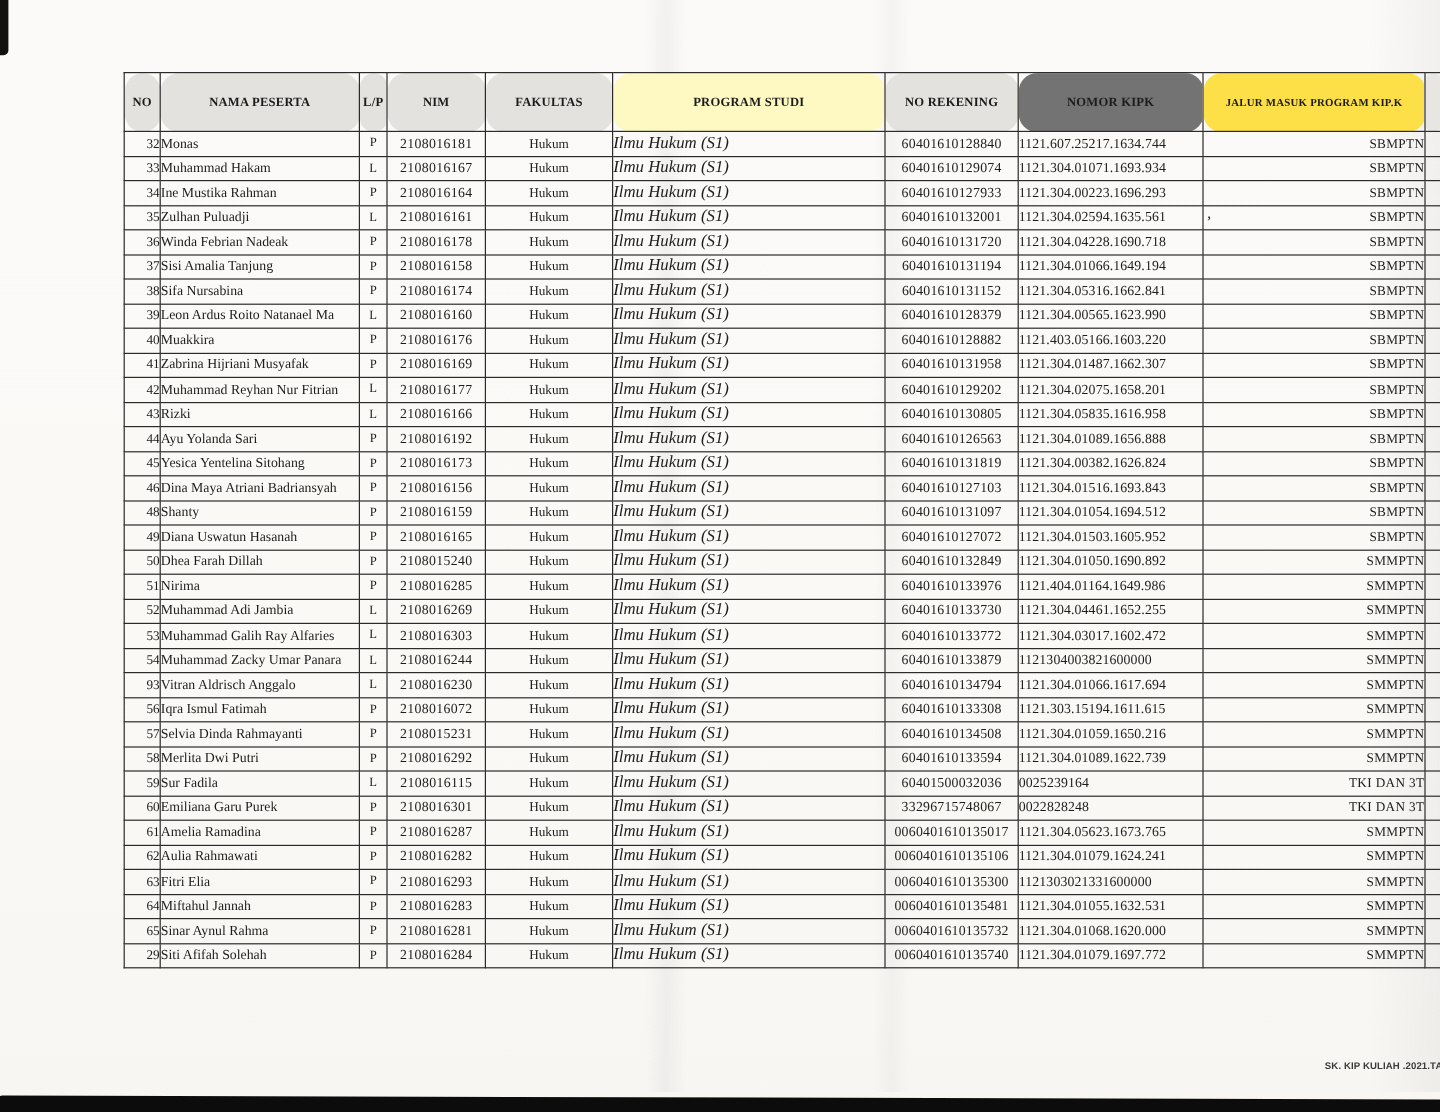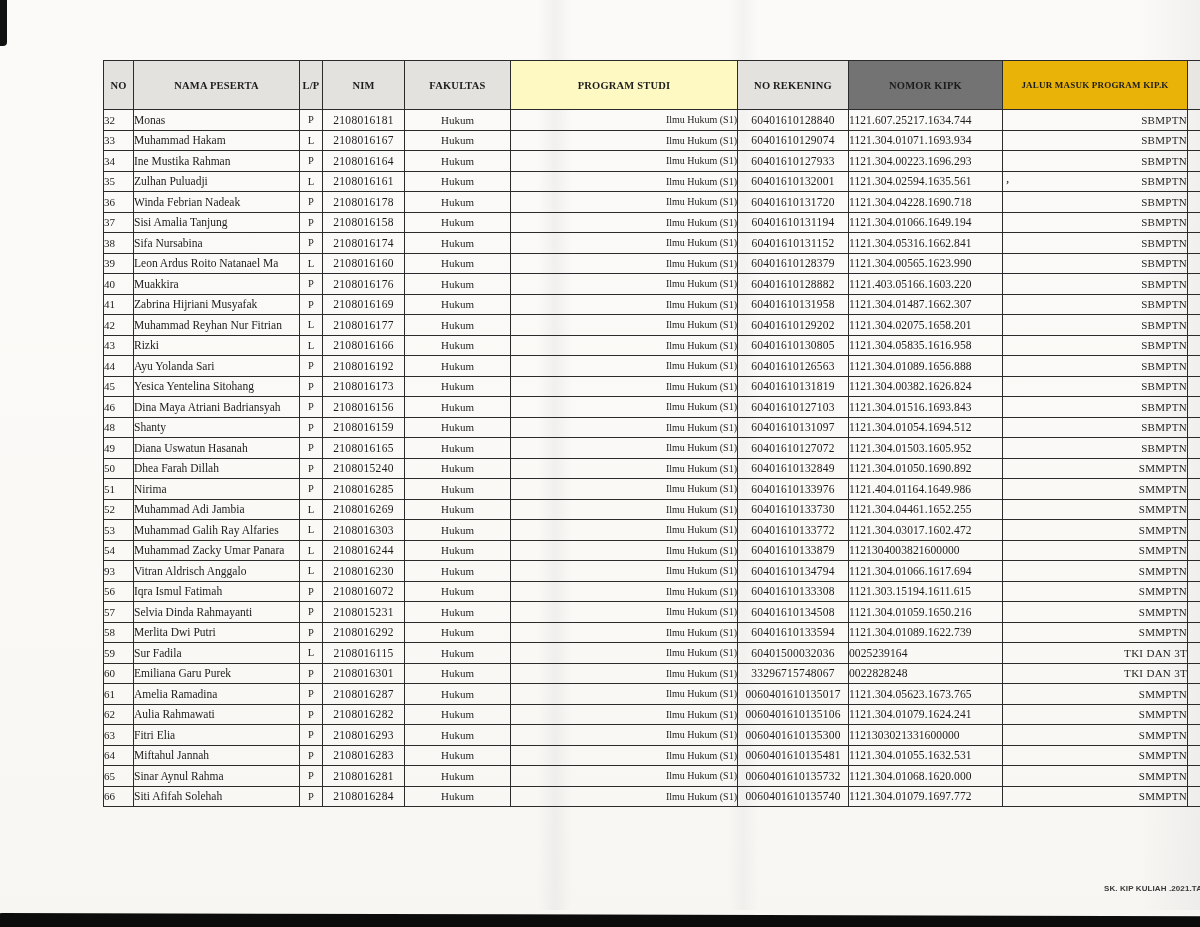--- a/index.html
+++ b/index.html
@@ -64,34 +64,35 @@
   table.roster { border: 1.5px solid #222; }
   thead th {
     height: 48px;
     background: #e4e2de;
     font-weight: bold;
     font-size: 10.5px;
     text-align: center;
     vertical-align: middle;
     letter-spacing: 0.2px;
     border-bottom: 1.5px solid #222;
+    border-radius: 15px;
   }
   thead th.col-prodi { background: #fef9c3; }
   thead th.col-kipk  { background: #737373; }
-  thead th.col-jalur { background: #eab308; font-size: 9px; }
+  thead th.col-jalur { background: #fde047; font-size: 9px; }
   thead th.col-extra { background: #e8e6e2; border-right: none; }
 
   tbody tr { height: 20.5px; }
   tbody td { font-size: 11.5px; vertical-align: middle; }
-  td.col-no    { text-align: left; font-size: 11px; }
+  td.col-no    { text-align: right; font-size: 11px; }
   td.col-nama  { text-align: left; padding-left: 4px; }
   td.col-lp    { text-align: center; font-size: 10.5px; }
   td.col-nim   { text-align: center; letter-spacing: 0.3px; }
   td.col-fak   { text-align: center; font-size: 11px; }
-  td.col-prodi { text-align: right; padding-left: 4px; font-size: 10px; }
+  td.col-prodi { text-align: left; padding-left: 4px; font-size: 14px; font-style: italic; }
   td.col-rek   { text-align: center; letter-spacing: 0.2px; }
   td.col-kipk  { text-align: left; letter-spacing: 0.1px; }
   td.col-jalur { text-align: right; font-size: 11px; letter-spacing: 0.3px; }
   td.col-extra { border-right: none; }
 
   .footer-note {
     position: absolute; left: 1104px; top: 884px;
     font-family: "Liberation Sans", sans-serif;
     font-size: 8px; font-weight: bold; color: #3a3a3a;
     white-space: nowrap;
@@ -526,21 +527,21 @@
           <td class="col-lp">P</td>
           <td class="col-nim">2108016281</td>
           <td class="col-fak">Hukum</td>
           <td class="col-prodi">Ilmu Hukum (S1)</td>
           <td class="col-rek">0060401610135732</td>
           <td class="col-kipk">1121.304.01068.1620.000</td>
           <td class="col-jalur">SMMPTN</td>
           <td class="col-extra"></td>
         </tr>
         <tr>
-          <td class="col-no">66</td>
+          <td class="col-no">29</td>
           <td class="col-nama">Siti Afifah Solehah</td>
           <td class="col-lp">P</td>
           <td class="col-nim">2108016284</td>
           <td class="col-fak">Hukum</td>
           <td class="col-prodi">Ilmu Hukum (S1)</td>
           <td class="col-rek">0060401610135740</td>
           <td class="col-kipk">1121.304.01079.1697.772</td>
           <td class="col-jalur">SMMPTN</td>
           <td class="col-extra"></td>
         </tr>

